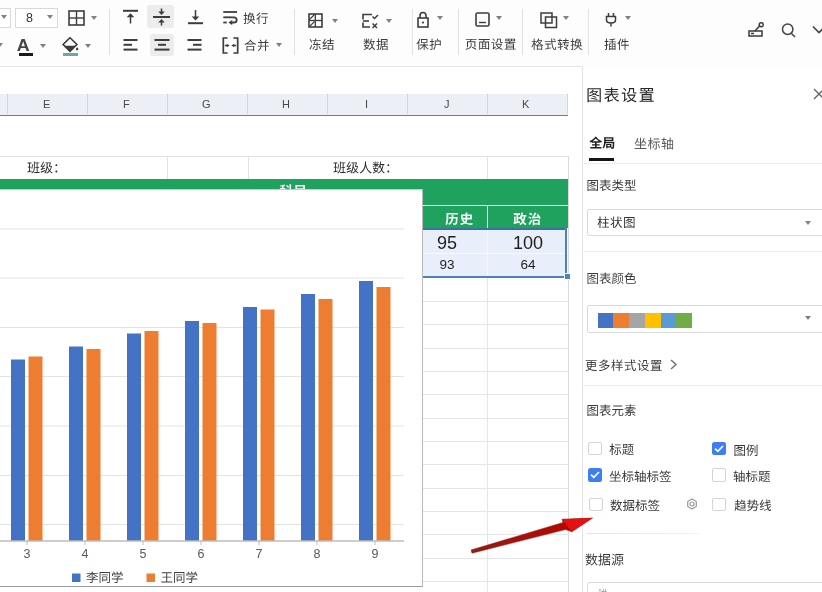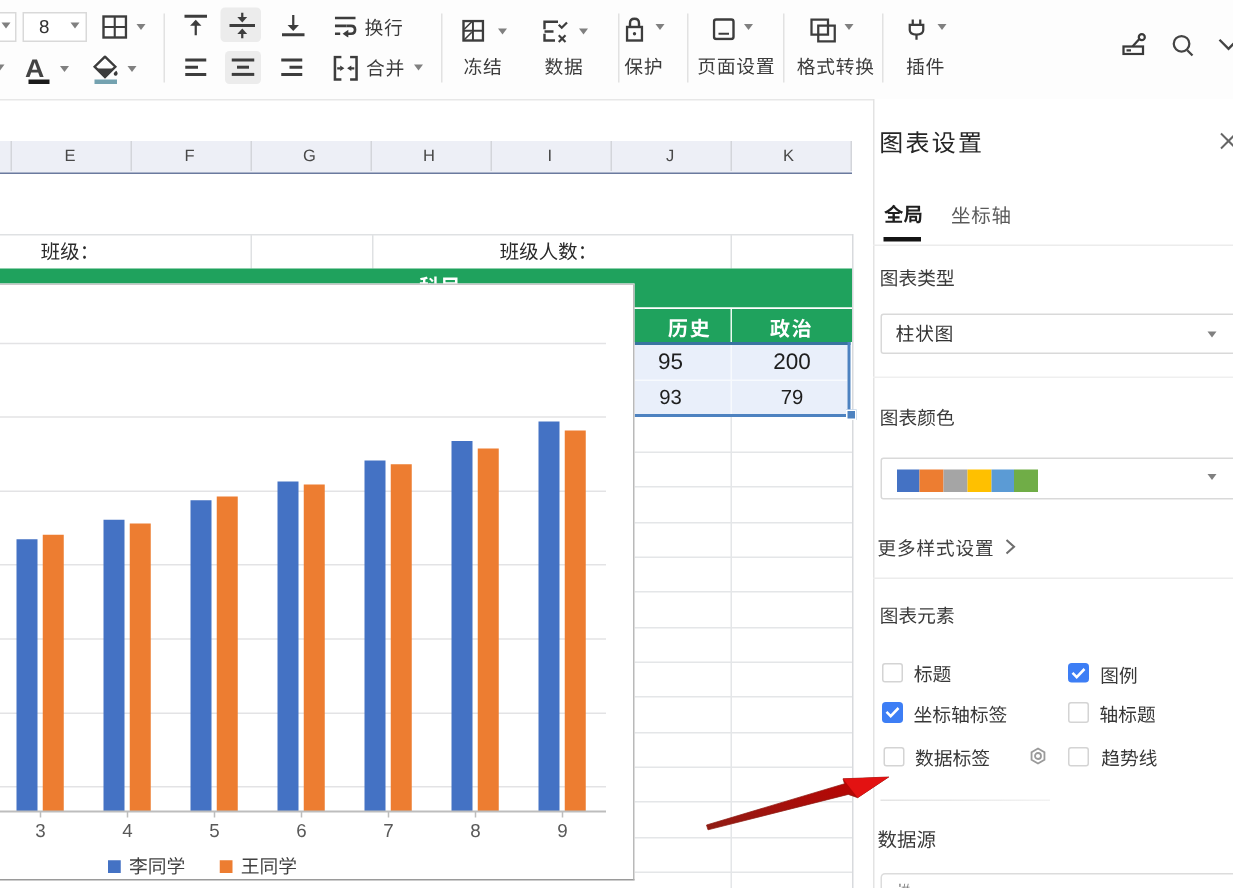--- a/index.html
+++ b/index.html
@@ -250,27 +250,27 @@
 <svg class="a" style="left:89.0px;top:4.0px;" width="33" height="17" viewBox="0 0 33 17">
       <path d="M9.3 2.5C9.0 4.4 8.5 6.3 7.7 7.6V7.2H6.1V4.9H8.0V3.3H1.8V4.9H4.5V11.8L3.7 12.0V6.5H2.2V12.3L1.5 12.4L1.8 14.0C3.5 13.7 5.9 13.1 8.2 12.6L8.0 11.1L6.1 11.5V8.8H7.7V8.6C8.0 8.9 8.3 9.2 8.4 9.4C8.6 9.2 8.7 9.0 8.9 8.7C9.2 9.8 9.5 10.8 10.0 11.7C9.3 12.6 8.4 13.3 7.2 13.8C7.5 14.1 8.0 14.9 8.1 15.2C9.3 14.7 10.2 14.0 10.9 13.1C11.6 14.0 12.4 14.7 13.3 15.2C13.6 14.7 14.1 14.1 14.4 13.8C13.4 13.3 12.6 12.6 11.9 11.7C12.7 10.3 13.2 8.6 13.5 6.5H14.3V5.0H10.5C10.7 4.3 10.8 3.5 11.0 2.8ZM10.0 6.5H11.8C11.7 7.8 11.4 9.0 10.9 10.1C10.5 9.0 10.1 7.9 9.9 6.7Z M17.0 3.9C17.8 4.3 19.0 4.9 19.5 5.4L20.5 4.0C19.9 3.6 18.7 3.0 17.9 2.7ZM16.2 7.6C17.0 8.0 18.2 8.6 18.7 9.1L19.6 7.7C19.0 7.3 17.8 6.7 17.0 6.4ZM16.5 13.9 17.8 15.0C18.6 13.7 19.5 12.2 20.2 10.8L19.0 9.7C18.2 11.2 17.2 12.9 16.5 13.9ZM20.7 9.5V15.2H22.3V14.6H26.1V15.1H27.7V9.5ZM22.3 13.2V11.0H26.1V13.2ZM20.3 8.7C20.9 8.5 21.6 8.4 26.9 8.1C27.0 8.4 27.1 8.6 27.2 8.9L28.7 8.0C28.2 6.9 27.1 5.3 26.0 4.1L24.6 4.8C25.1 5.3 25.6 6.0 26.0 6.6L22.2 6.8C23.0 5.7 23.8 4.3 24.5 3.0L22.8 2.5C22.1 4.2 21.1 5.9 20.7 6.4C20.4 6.8 20.1 7.1 19.8 7.2C20.0 7.6 20.2 8.4 20.3 8.7Z" fill="#ffffff"></path>
     </svg>
 </div>
 
 <div class="a" style="left:423px;top:227.5px;width:143.5px;height:2px;background:#38749f"></div>
 
 <div class="a" style="left:423px;top:229.5px;width:142px;height:46.5px;background:#e9effa"></div>
 <div class="a" style="left:423px;top:252.5px;width:142px;height:1px;background:#f7fafd"></div>
 <div class="a" style="left:486.5px;top:229.5px;width:1px;height:46.5px;background:#f7fafd"></div>
-<div class="a" style="left:423px;top:229.5px;width:142px;height:23px;font-size:15px;color:#1e1e1e">
+<div class="a" style="left:423px;top:229.5px;width:142px;height:23px;font-size:18px;color:#1e1e1e">
     <span class="a" style="left:4px;top:3px;width:40px;text-align:center">95</span>
-    <span class="a" style="left:80px;top:3px;width:50px;text-align:center">200</span>
+    <span class="a" style="left:80px;top:3px;width:50px;text-align:center">100</span>
   </div>
 <div class="a" style="left:423px;top:252.5px;width:133px;height:23px;font-size:13.5px;color:#1e1e1e">
     <span class="a" style="left:4px;top:4px;width:40px;text-align:center">93</span>
-    <span class="a" style="left:80px;top:4px;width:50px;text-align:center">79</span>
+    <span class="a" style="left:80px;top:4px;width:50px;text-align:center">64</span>
   </div>
 
 <div class="a" style="left:565px;top:227.5px;width:2px;height:49px;background:#4d82c0"></div>
 <div class="a" style="left:423px;top:275.5px;width:144px;height:2px;background:#4d82c0"></div>
 <div class="a" style="left:563.5px;top:273px;width:7px;height:7px;background:#4d82c0;border:1px solid #fff"></div>
 
 <div class="a" id="gridrows"></div>
 <div class="hline" style="left:423px;top:300.9px;width:144.5px;background:#e4e6e8"></div>
 <div class="hline" style="left:423px;top:324.2px;width:144.5px;background:#e4e6e8"></div>
 <div class="hline" style="left:423px;top:347.6px;width:144.5px;background:#e4e6e8"></div>

